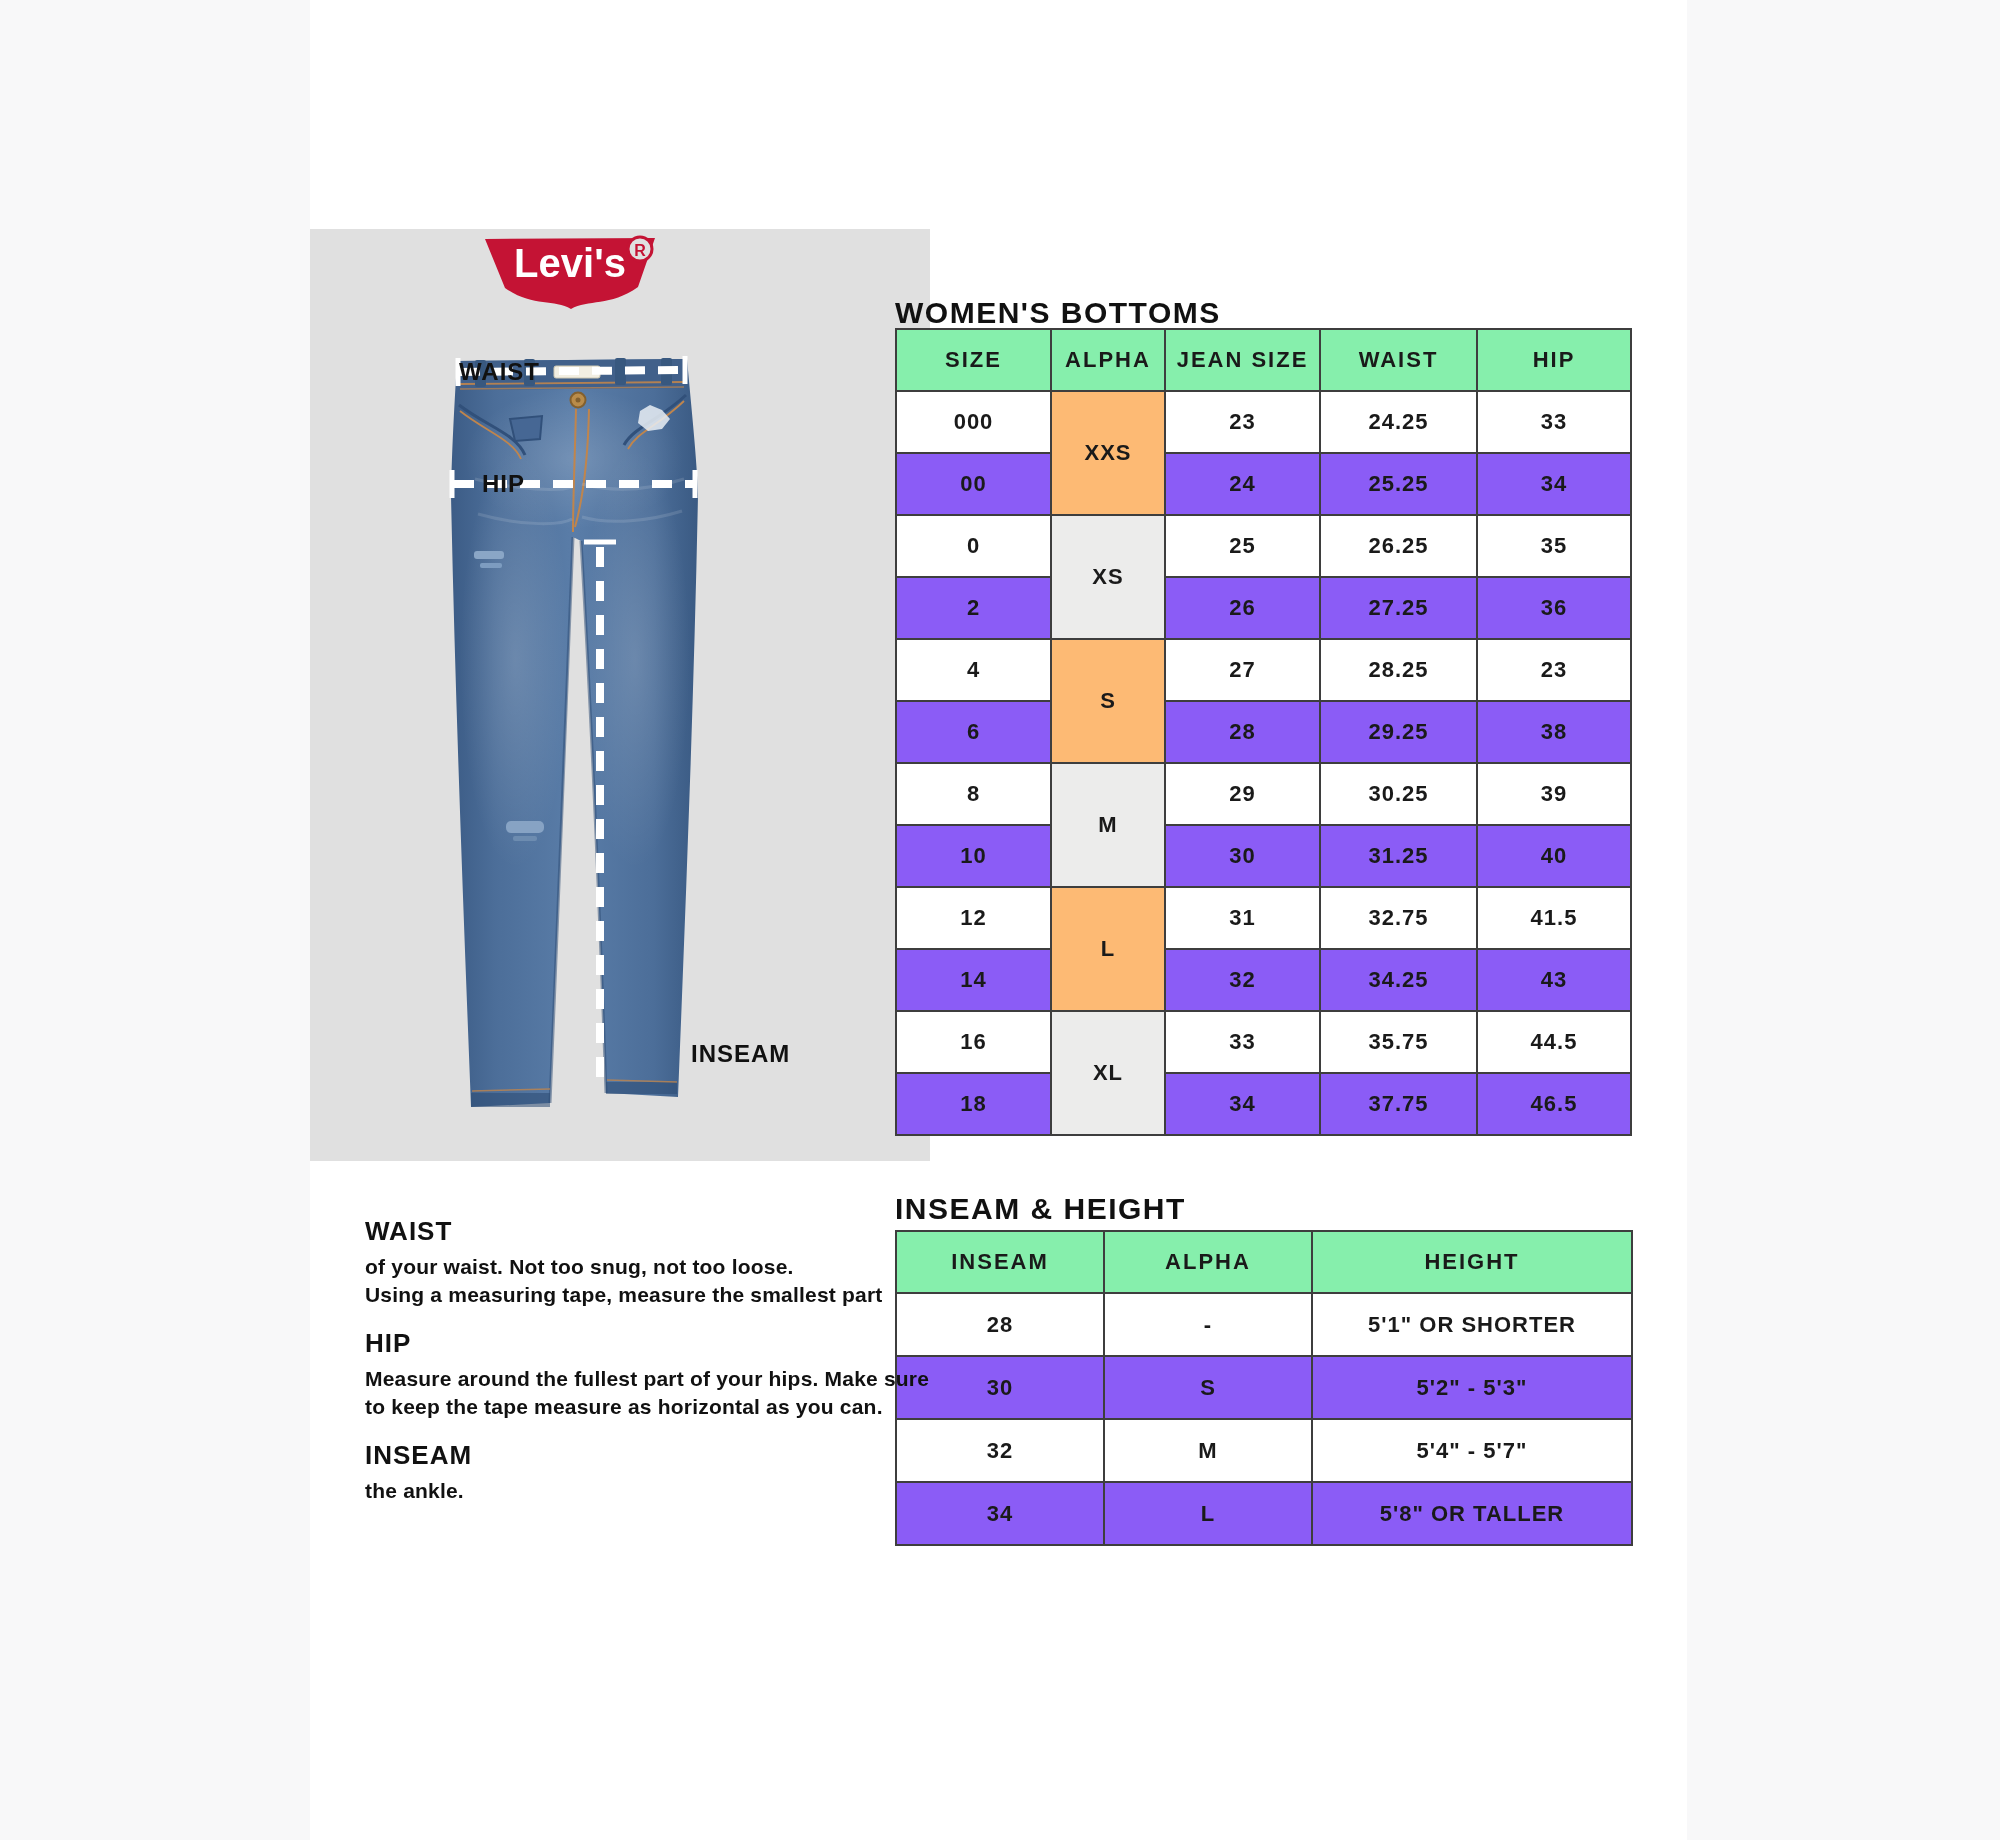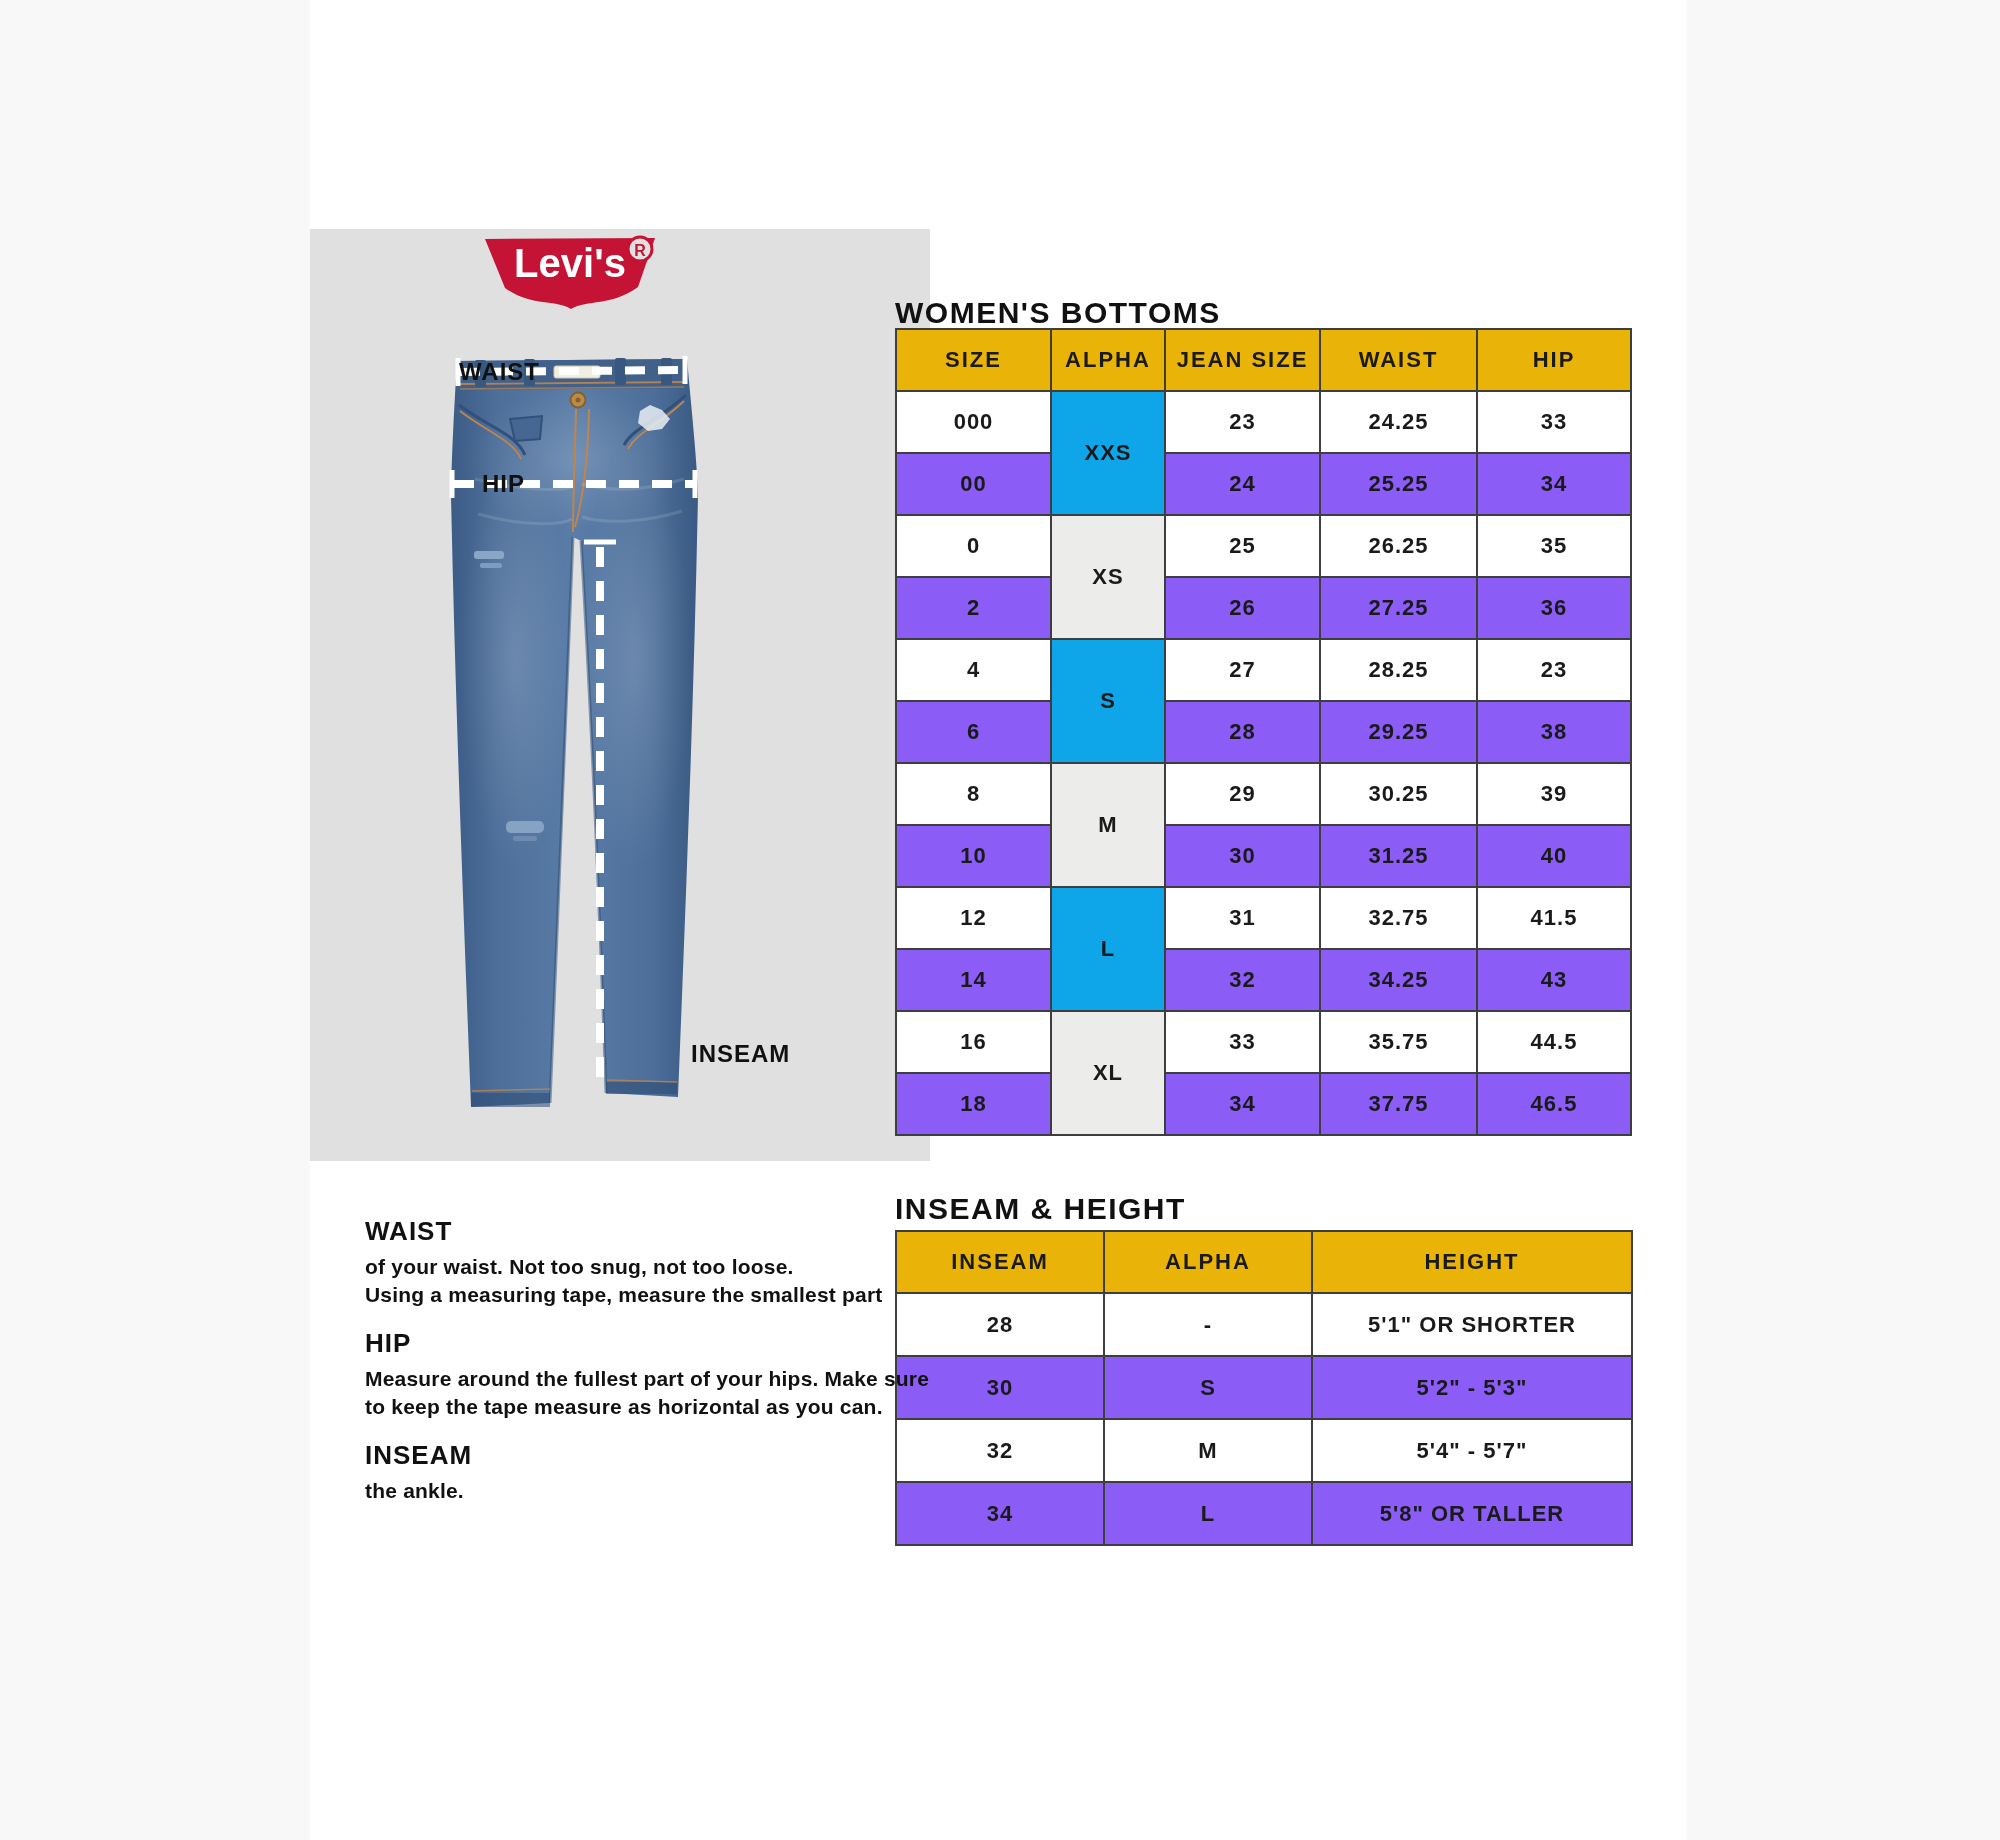--- a/index.html
+++ b/index.html
@@ -46,23 +46,23 @@
   .tbl-inseam  { top:1230px; width:736px; }
   th, td {
     border:2px solid #3e3e3e;
     text-align:center; vertical-align:middle;
     font-size:22px; font-weight:700; color:#1a1a1a;
     letter-spacing:1px;
     background:#ffffff;
     height:62px;
   }
   .tbl-inseam td { height:63px; }
-  th { background:#eab308; letter-spacing:2px; }
+  th { background:#86efac; letter-spacing:2px; }
   tr.stripe td { background:#8b5cf6; }
-  td.white-cell  { background:#0ea5e9; }
+  td.white-cell  { background:#fdba74; }
   td.stripe-cell { background:#ececeb; }
   
   .defs {
     position:absolute; left:55px; top:1216px; width:540px;
     color:#111;
   }
   .defs .def-block { margin-bottom:20px; }
   .defs h3 {
     font-size:26px; font-weight:800; letter-spacing:1px;
     line-height:30px; margin-bottom:7px;

